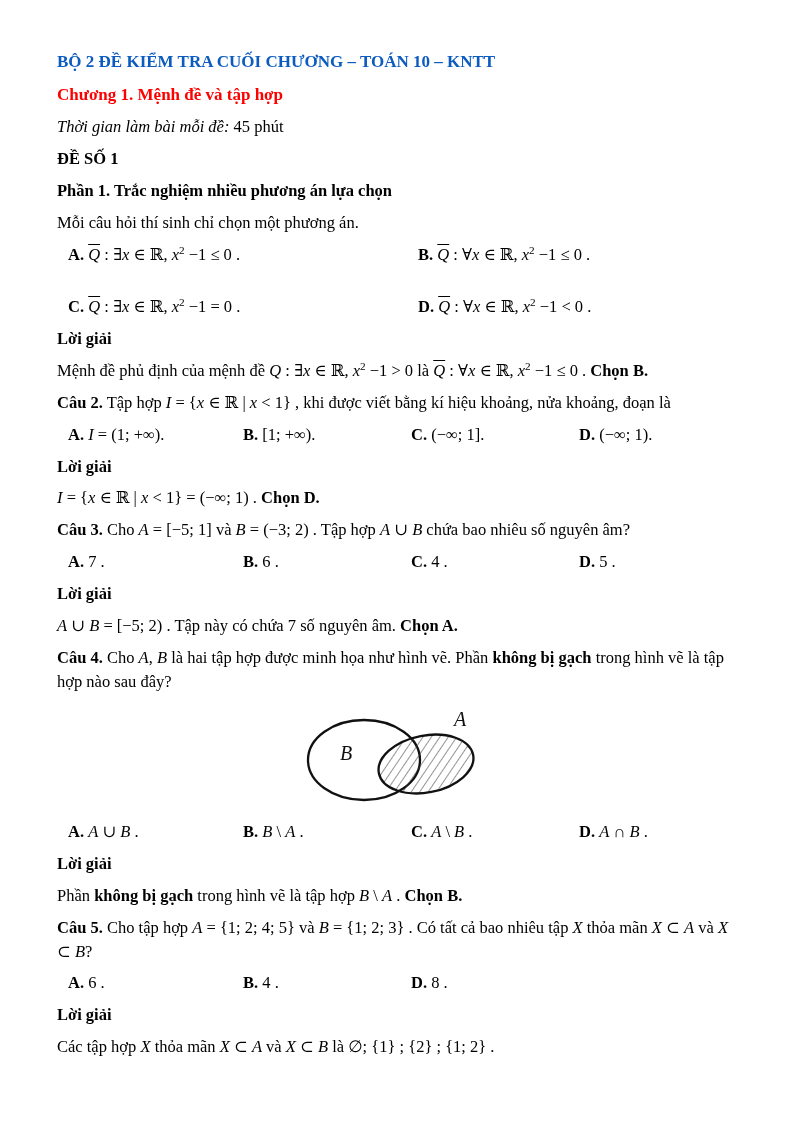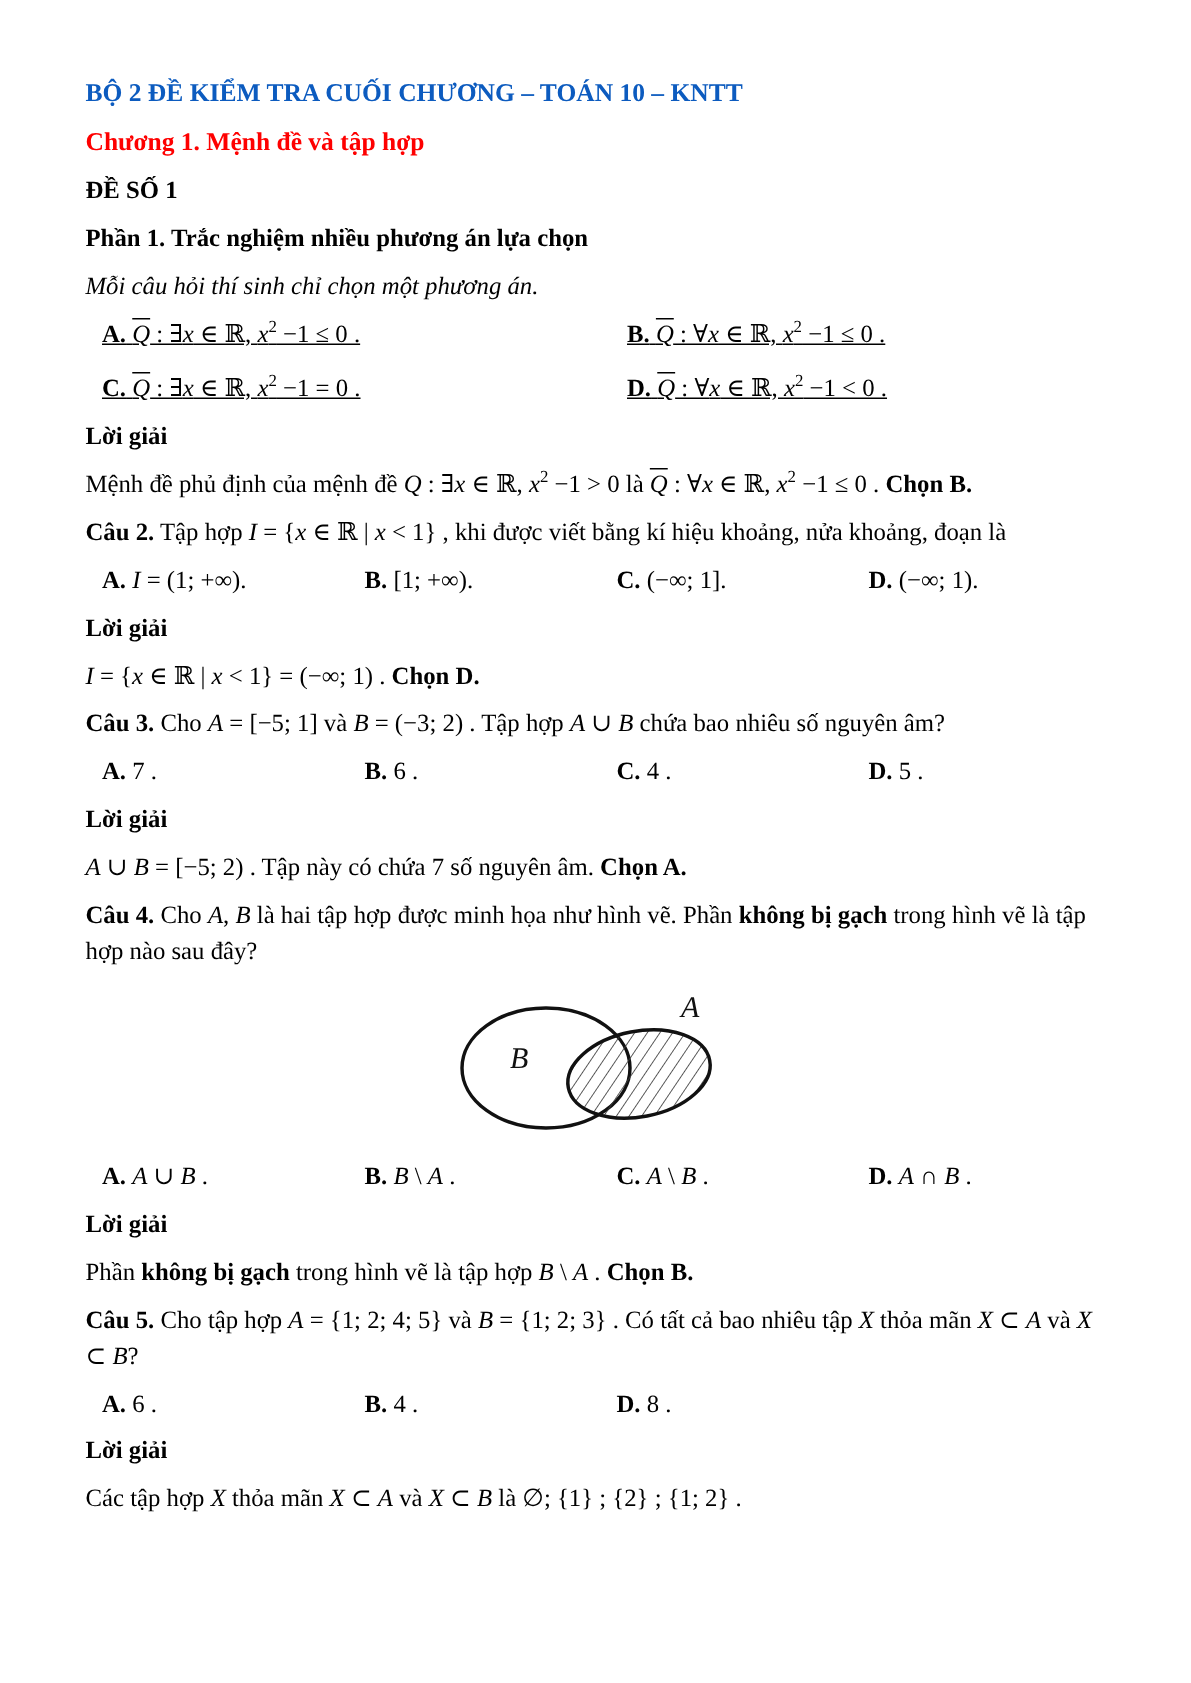--- a/index.html
+++ b/index.html
@@ -7,39 +7,40 @@
     width:794px;height:1122px;box-sizing:border-box;
     padding:50px 57px 0 57px;
     background:#fff;color:#000;
     font-family:"Liberation Serif","DejaVu Serif",serif;
     font-size:16.5px;line-height:1.45;
     overflow:hidden;
   }
   p{margin:0 0 8px 0;}
   .center{}
   .bold{font-weight:bold;}
-  .italic{font-style:italic;}
+  .italic{}
   .title{color:var(--title-blue,#0c5bbf);font-weight:bold;font-size:17px;}
   .subtitle{color:var(--subtitle-red,#fe0000);font-weight:bold;font-size:17px;}
   .opts{display:grid;padding-left:11px;margin:0 0 8px 0;}
   .opts4{grid-template-columns:175px 168px 168px 1fr;}
-  .opts2{grid-template-columns:350px 1fr;row-gap:12px;text-decoration:underline;}
+  .opts2{grid-template-columns:350px 1fr;row-gap:28px;}
   sup{font-size:0.68em;line-height:0;}
   .ov{text-decoration:overline;}
   .fig{display:flex;justify-content:center;margin:10px 0 4px 0;}
   svg text{font-family:"Liberation Serif","DejaVu Serif",serif;font-style:italic;font-size:20px;fill:#111;}
 </style>
 </head>
 <body>
 
 <div class="page">
 
   <p class="center title">BỘ 2 ĐỀ KIỂM TRA CUỐI CHƯƠNG – TOÁN 10 – KNTT</p>
   <p class="center subtitle">Chương 1. Mệnh đề và tập hợp</p>
 
+  <p><i>Thời gian làm bài mỗi đề:</i> <span>45 phút</span></p>
 
   <p class="center bold">ĐỀ SỐ 1</p>
   <p class="bold">Phần 1. Trắc nghiệm nhiều phương án lựa chọn</p>
   <p class="italic">Mỗi câu hỏi thí sinh chỉ chọn một phương án.</p>
 
   <section>
     <div class="opts opts2">
       <span><b>A.</b> <span class="ov"><i>Q</i></span> : ∃<i>x</i> ∈ ℝ, <i>x</i><sup>2</sup> −1 ≤ 0 .</span>
       <span><b>B.</b> <span class="ov"><i>Q</i></span> : ∀<i>x</i> ∈ ℝ, <i>x</i><sup>2</sup> −1 ≤ 0 .</span>
       <span><b>C.</b> <span class="ov"><i>Q</i></span> : ∃<i>x</i> ∈ ℝ, <i>x</i><sup>2</sup> −1 = 0 .</span>

